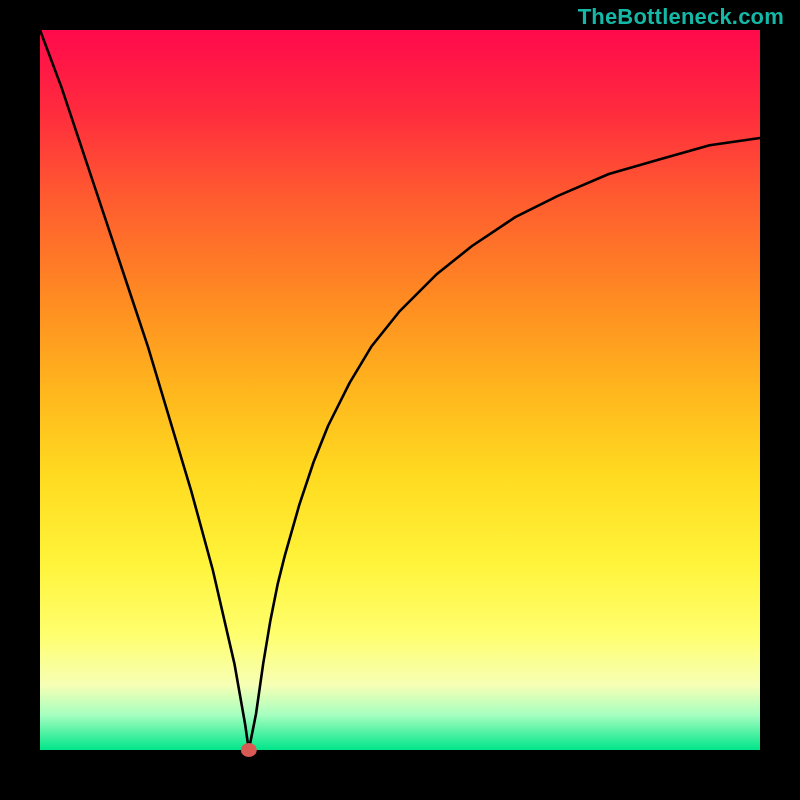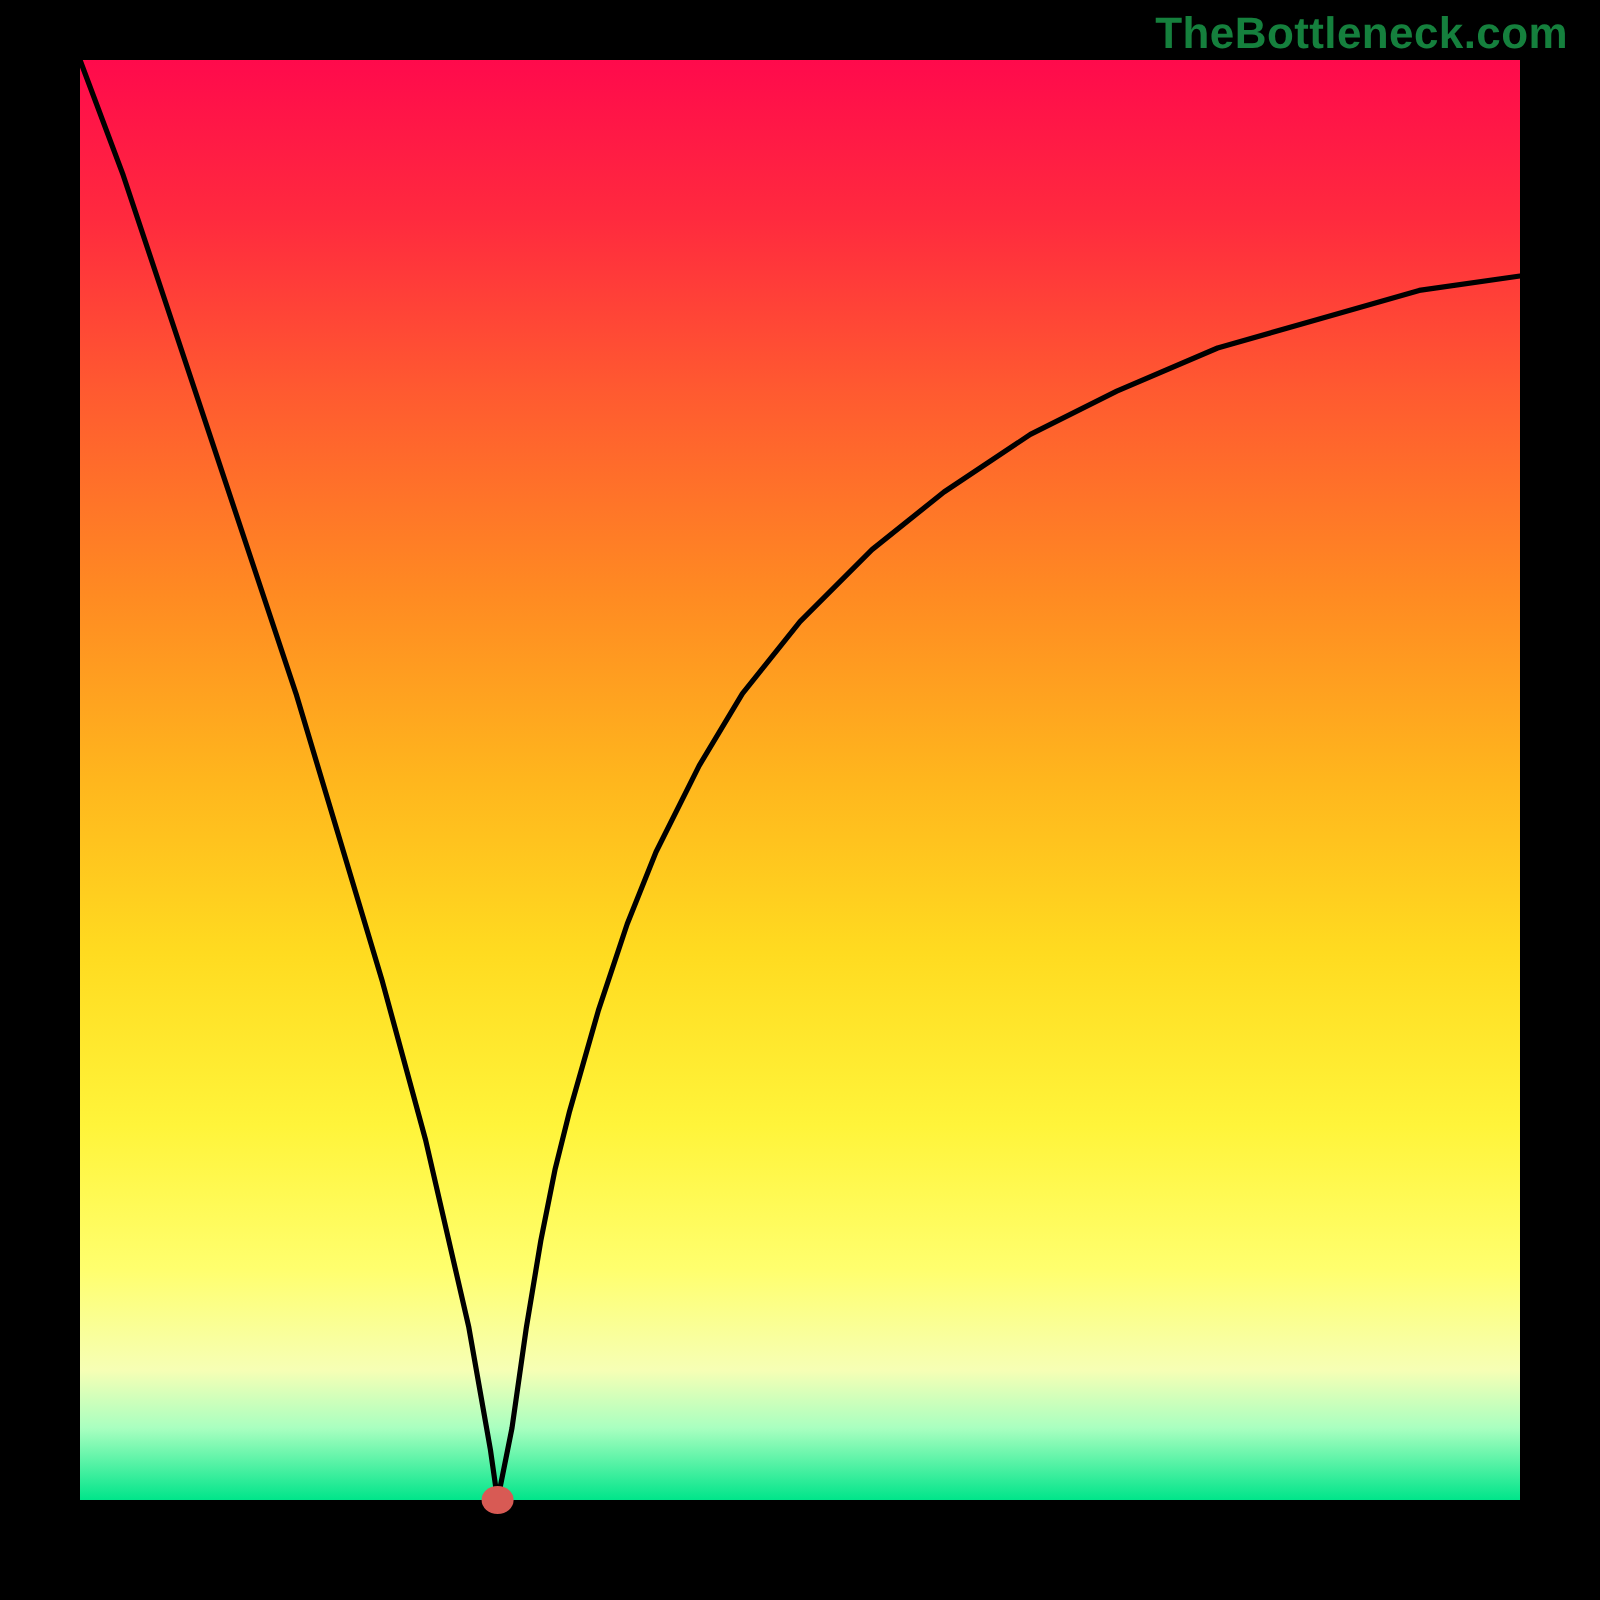--- a/index.html
+++ b/index.html
@@ -15,21 +15,21 @@
     width: 800px;
     height: 800px;
   }
   .watermark {
     position: absolute;
     top: 4px;
     right: 16px;
     font-family: Arial, Helvetica, sans-serif;
     font-size: 22px;
     font-weight: 600;
-    color: #15803d;
+    color: #14b8a6;
     z-index: 5;
     letter-spacing: 0.2px;
   }
   svg.plot {
     position: absolute;
     left: 0;
     top: 0;
     width: 800px;
     height: 800px;
   }

